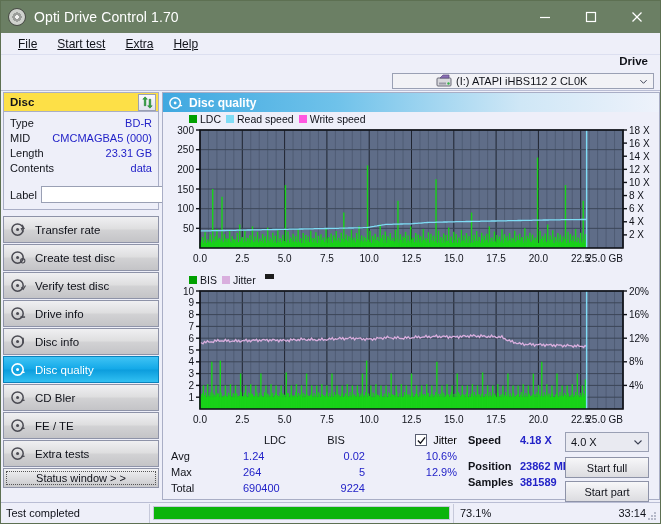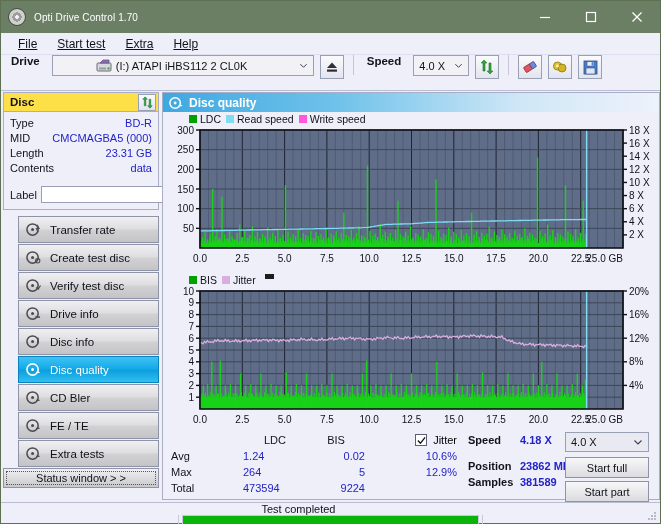--- a/index.html
+++ b/index.html
@@ -26,21 +26,21 @@
     position: relative;
   }
   #app-icon {
     width: 18px; height: 18px; margin-left: 7px; margin-right: 8px;
     border-radius: 50%;
     background: radial-gradient(circle at 50% 50%, #f4f4f2 0 14%, #9b9e9a 15% 40%, #cfd2cd 41% 72%, #6e716c 73% 100%);
     border: 1px solid #4a4d48;
     flex: none;
   }
   #title-text {
-    color: #ffffff; font-size: 10px; letter-spacing: .1px;
+    color: #ffffff; font-size: 14px; letter-spacing: .1px;
   }
   .wbtn {
     width: 46px; height: 32px;
     display: flex; align-items: center; justify-content: center;
     color: #fff; font-size: 14px;
   }
   #win-controls { position: absolute; right: 0; top: 0; display: flex; }
   .wbtn svg { display: block; }
 
   
@@ -52,24 +52,25 @@
   }
   .menu-item {
     padding: 13px 9px; font-size: 12px; color: #11131a;
   }
   .menu-item u { text-decoration: underline; }
 
   
   #toolbar {
     height: 36px;
     background: #eeeff9;
-    display: flex; align-items: flex-start;
+    display: flex; align-items: flex-end;
     padding: 0 6px;
     gap: 6px;
     border-bottom: 1px solid #b9bdd4;
+    flex-direction: column;
   }
   .tb-label { font-weight: bold; font-size: 11.5px; color: #11131a; padding: 0 6px 0 4px; }
   .combo {
     height: 21px;
     background: #f2f2f6;
     border: 1px solid #9aa0b4;
     display: flex; align-items: center;
     font-size: 11px; color: #11131a;
     position: relative;
     padding-left: 3px;
@@ -130,21 +131,21 @@
   #label-input {
     flex: 1; height: 17px;
     border: 1px solid #9aa0b4; background: #ffffff;
   }
   #label-btn {
     width: 20px; height: 19px;
     border: 1px solid #9aa0b4;
     background: linear-gradient(#fbfbfd, #e1e2ee);
     display: flex; align-items: center; justify-content: center;
   }
-  #nav { margin-top: 6px; margin-left: 15px; }
+  #nav { margin-top: 6px; }
   .nav-btn {
     height: 27px; margin-bottom: 1px;
     border: 1px solid #8e93a8;
     background: linear-gradient(#f0f0f2 0%, #dededf 48%, #d2d2d4 52%, #c4c4c7 100%);
     display: flex; align-items: center;
     padding-left: 7px; gap: 9px;
     font-size: 11.5px; color: #10121a;
   }
   .nav-btn.sel {
     background: linear-gradient(#3fc3f4 0%, #13a9e8 48%, #0c9ddd 52%, #31c0f2 100%);
@@ -236,21 +237,21 @@
   }
   #start-full { top: 25px; }
   #start-part { top: 49px; }
 
   
   #statusbar {
     position: absolute; left: 0; bottom: 0; width: 659px; height: 21px;
     background: #eeeff9;
     border-top: 1px solid #b9bdd4;
     display: flex; align-items: center;
-    font-size: 11px; color: #10121a; flex-direction: column;
+    font-size: 11px; color: #10121a;
   }
   #sb-text { width: 148px; padding-left: 5px; }
   #sb-progress-cell {
     width: 305px; height: 19px; display: flex; align-items: center;
     border-left: 1px solid #c6c9da; border-right: 1px solid #c6c9da;
     padding: 0 3px;
   }
   #sb-bar-outer { flex: 1; height: 14px; background: #f4f4f8; border: 1px solid #c6c9da; }
   #sb-bar-fill { height: 100%; width: 100%; background: #0bb40b; }
   #sb-pct { width: 88px; padding-left: 6px; }
@@ -1828,21 +1829,21 @@
             <span class="c3">10.6%</span>
           </div>
           <div class="sg-row">
             <span class="c0">Max</span>
             <span class="c1">264</span>
             <span class="c2">5</span>
             <span class="c3">12.9%</span>
           </div>
           <div class="sg-row">
             <span class="c0">Total</span>
-            <span class="c1">473594</span>
+            <span class="c1">690400</span>
             <span class="c2">9224</span>
             <span class="c3"></span>
           </div>
         </div>
 
         <div class="right-stats">
           <div class="rs-row">
             <span class="k">Speed</span>
             <span class="v">4.18 X</span>
           </div>
@@ -1873,20 +1874,21 @@
   </div>
 
   <div id="statusbar">
     <div id="sb-text">Test completed</div>
     <div id="sb-progress-cell">
       <div id="sb-bar-outer">
         <div id="sb-bar-fill"></div>
       </div>
     </div>
     <div id="sb-pct">73.1%</div>
+    <div id="sb-time">33:14</div>
     <div id="grip">
       <svg width="12" height="12" viewBox="0 0 12 12">
         <circle cx="9" cy="4" r="0.9" fill="#9ba0b4"></circle>
           <circle cx="9" cy="7" r="0.9" fill="#9ba0b4"></circle>
           <circle cx="6" cy="7" r="0.9" fill="#9ba0b4"></circle>
         <circle cx="9" cy="10" r="0.9" fill="#9ba0b4"></circle>
           <circle cx="6" cy="10" r="0.9" fill="#9ba0b4"></circle>
           <circle cx="3" cy="10" r="0.9" fill="#9ba0b4"></circle>
       </svg>
     </div>

